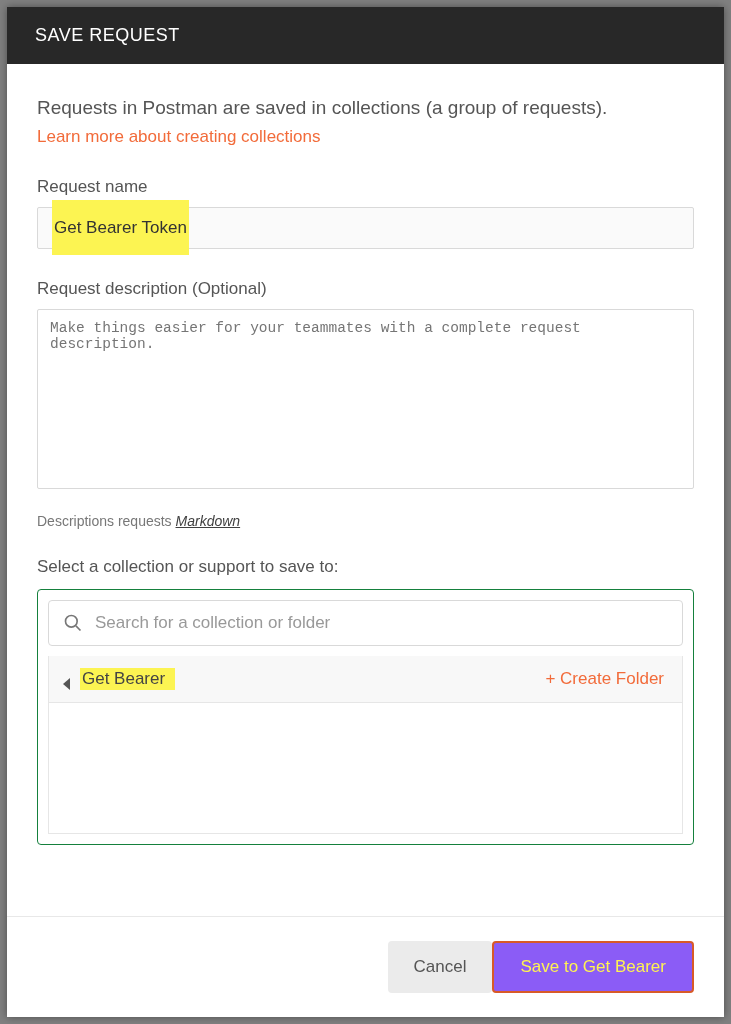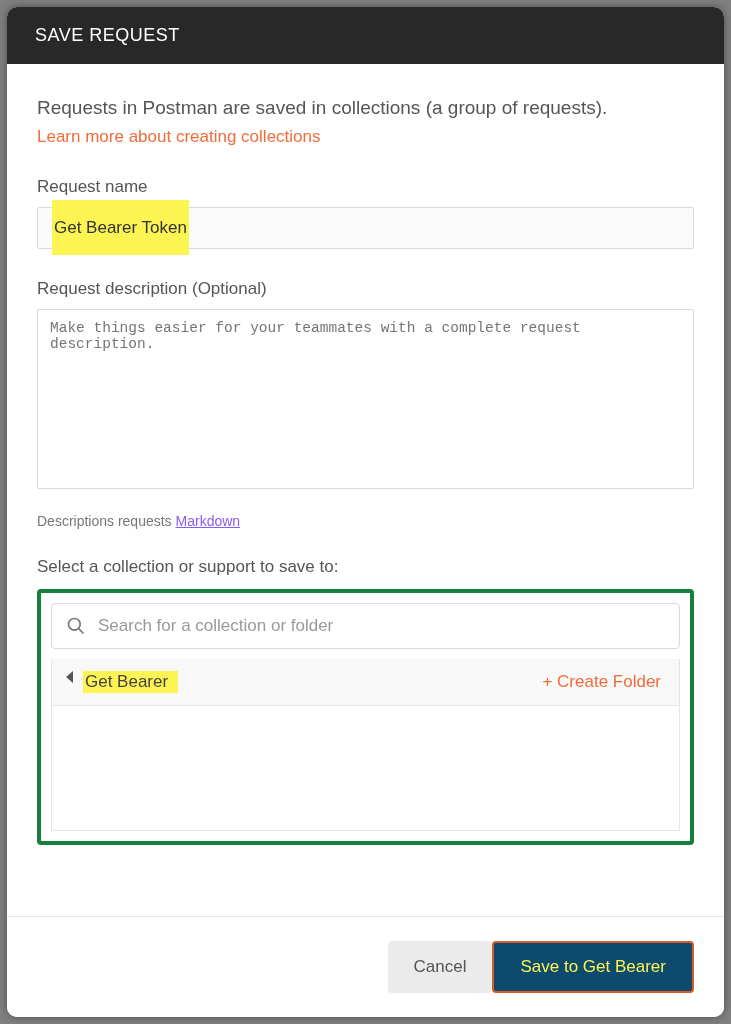--- a/index.html
+++ b/index.html
@@ -8,21 +8,21 @@
       background: #808080;
       width: 731px;
       height: 1024px;
       padding: 7px;
       overflow: hidden;
     }
     .modal {
       width: 100%;
       height: 100%;
       background: #fff;
-      border-radius: 10px;
+      border-radius: 0;
       overflow: hidden;
       display: flex;
       flex-direction: column;
       box-shadow: 0 0 8px rgba(0,0,0,0.4);
     }
     .modal-header {
       background: #282828;
       color: #fff;
       padding: 18px 28px;
       font-size: 18px;
@@ -82,24 +82,25 @@
       padding: 10px 12px;
       resize: none;
       border-radius: 2px;
     }
     .desc-note {
       font-size: 14px;
       color: #777;
       margin-top: 20px;
     }
     .desc-note .markdown {
-      color: #8b5cf6;
+      color: #404040;
+      font-style: italic;
     }
     .collection-box {
-      border: 4px solid #15803d;
+      border: 1px solid #15803d;
       border-radius: 4px;
       margin-top: 12px;
       height: 256px;
       display: flex;
       flex-direction: column;
       overflow: hidden;
     }
     .search-row {
       padding: 12px 14px;
       border: 1px solid #d9d9d9;
@@ -128,21 +129,21 @@
       justify-content: space-between;
       padding: 12px 18px 12px 14px;
       border-bottom: 1px solid #e6e6e6;
       background: #f8f8f8;
       margin: 0 10px;
       border-left: 1px solid #e6e6e6;
       border-right: 1px solid #e6e6e6;
     }
     .folder-row .left {
       display: flex;
-      align-items: flex-start;
+      align-items: flex-end;
       gap: 10px;
     }
     .caret-left {
       width: 0; height: 0;
       border-top: 6px solid transparent;
       border-bottom: 6px solid transparent;
       border-right: 7px solid #555;
     }
     .folder-name {
       font-size: 17px;
@@ -174,21 +175,21 @@
       border: none;
       border-radius: 4px;
       cursor: pointer;
       font-family: inherit;
     }
     .btn-cancel {
       background: #ebebeb;
       color: #555;
     }
     .btn-save {
-      background: #0c4a6e;
+      background: #8b5cf6;
       color: #fff;
       border: 2px solid #d85a28;
       position: relative;
     }
     .btn-save span.text {
       position: relative;
       color: #fff352;
       mix-blend-mode: normal;
     }
     .select-label {

